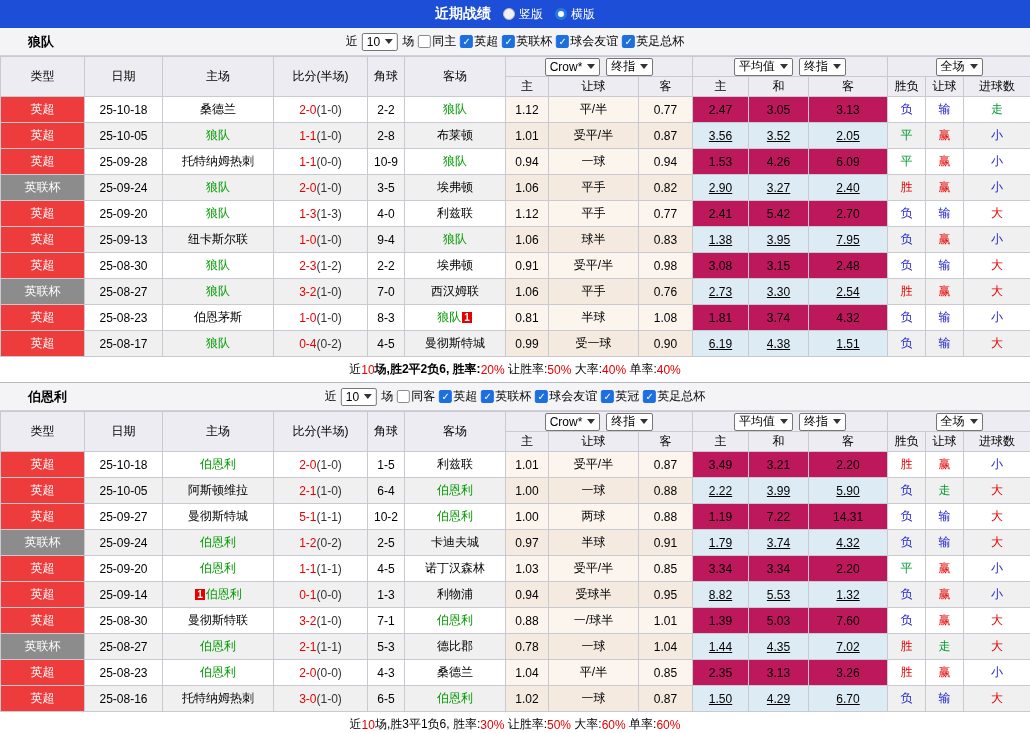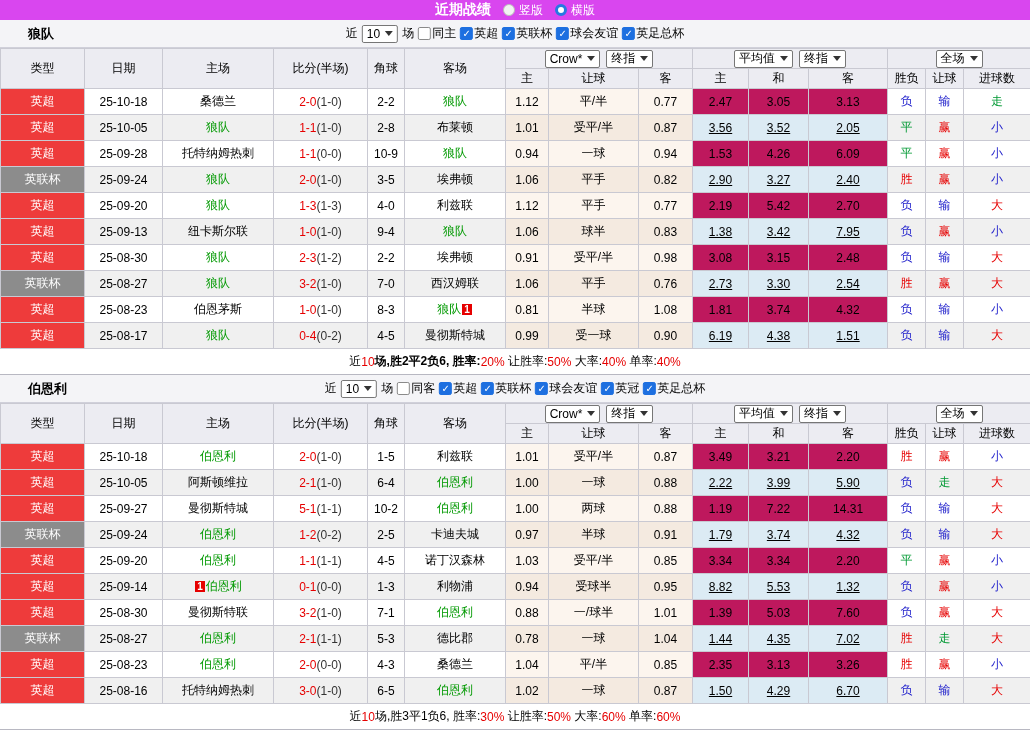--- a/index.html
+++ b/index.html
@@ -1,17 +1,17 @@
 <!DOCTYPE html>
 <html><head>
 <meta charset="utf-8">
 <style>
   * { box-sizing: border-box; }
   body { margin:0; width:1030px; background:#fff; font-family:"Liberation Sans","DejaVu Sans",sans-serif; color:#000; }
-  .topbar { height:20px; background:#d946ef; display:flex; align-items:center; justify-content:center; gap:12px; color:#fff; }
+  .topbar { height:28px; background:#1d4ed8; display:flex; align-items:center; justify-content:center; gap:12px; color:#fff; }
   .topbar-title { font-weight:bold; font-size:14px; }
   .radio-opt { display:inline-flex; align-items:center; gap:4px; font-size:12px; cursor:pointer; color:#fff; }
   .radio { width:12px; height:12px; border-radius:50%; background:#f2f2f2; border:1px solid #bbb; display:inline-block; }
   .radio.sel { background:#fff; border:3px solid #2579e2; }
   .section-bar { height:28px; background:#f4f4f7; border-bottom:1px solid #d0d0da; position:relative; display:flex; align-items:center; }
   .team-title { font-weight:bold; font-size:13px; margin-left:28px; }
   .filterbar { position:absolute; left:50%; transform:translateX(-50%); display:flex; align-items:center; gap:4px; font-size:12px; white-space:nowrap; }
   .sel-box { display:inline-flex; align-items:center; gap:5px; border:1px solid #767676; border-radius:2px; background:#fff; padding:0 4px; height:18px; font-size:12px; cursor:pointer; }
   .caret { width:0; height:0; border-left:4px solid transparent; border-right:4px solid transparent; border-top:5px solid #333; display:inline-block; }
   .cb-label { display:inline-flex; align-items:center; cursor:pointer; gap:1px; }
@@ -224,39 +224,39 @@
         <tr class="odd">
           <td class="type-league">英超</td>
           <td>25-09-20</td>
           <td><span class="focus"><span>狼队</span></span></td>
           <td><span class="ft">1-3</span><span class="ht">(1-3)</span></td>
           <td>4-0</td>
           <td><span><span>利兹联</span></span></td>
           <td class="crow">1.12</td>
           <td class="crow">平手</td>
           <td class="crow">0.77</td>
-          <td class="avg">2.19</td>
+          <td class="avg">2.41</td>
           <td class="avg">5.42</td>
           <td class="avg">2.70</td>
           <td class="c-blue">负</td>
           <td class="c-blue">输</td>
           <td class="c-red">大</td>
         </tr>
         <tr class="even">
           <td class="type-league">英超</td>
           <td>25-09-13</td>
           <td><span><span>纽卡斯尔联</span></span></td>
           <td><span class="ft">1-0</span><span class="ht">(1-0)</span></td>
           <td>9-4</td>
           <td><span class="focus"><span>狼队</span></span></td>
           <td class="crow">1.06</td>
           <td class="crow">球半</td>
           <td class="crow">0.83</td>
           <td class="avg">1.38</td>
-          <td class="avg">3.42</td>
+          <td class="avg">3.95</td>
           <td class="avg">7.95</td>
           <td class="c-blue">负</td>
           <td class="c-red">赢</td>
           <td class="c-blue">小</td>
         </tr>
         <tr class="odd">
           <td class="type-league">英超</td>
           <td>25-08-30</td>
           <td><span class="focus"><span>狼队</span></span></td>
           <td><span class="ft">2-3</span><span class="ht">(1-2)</span></td>

